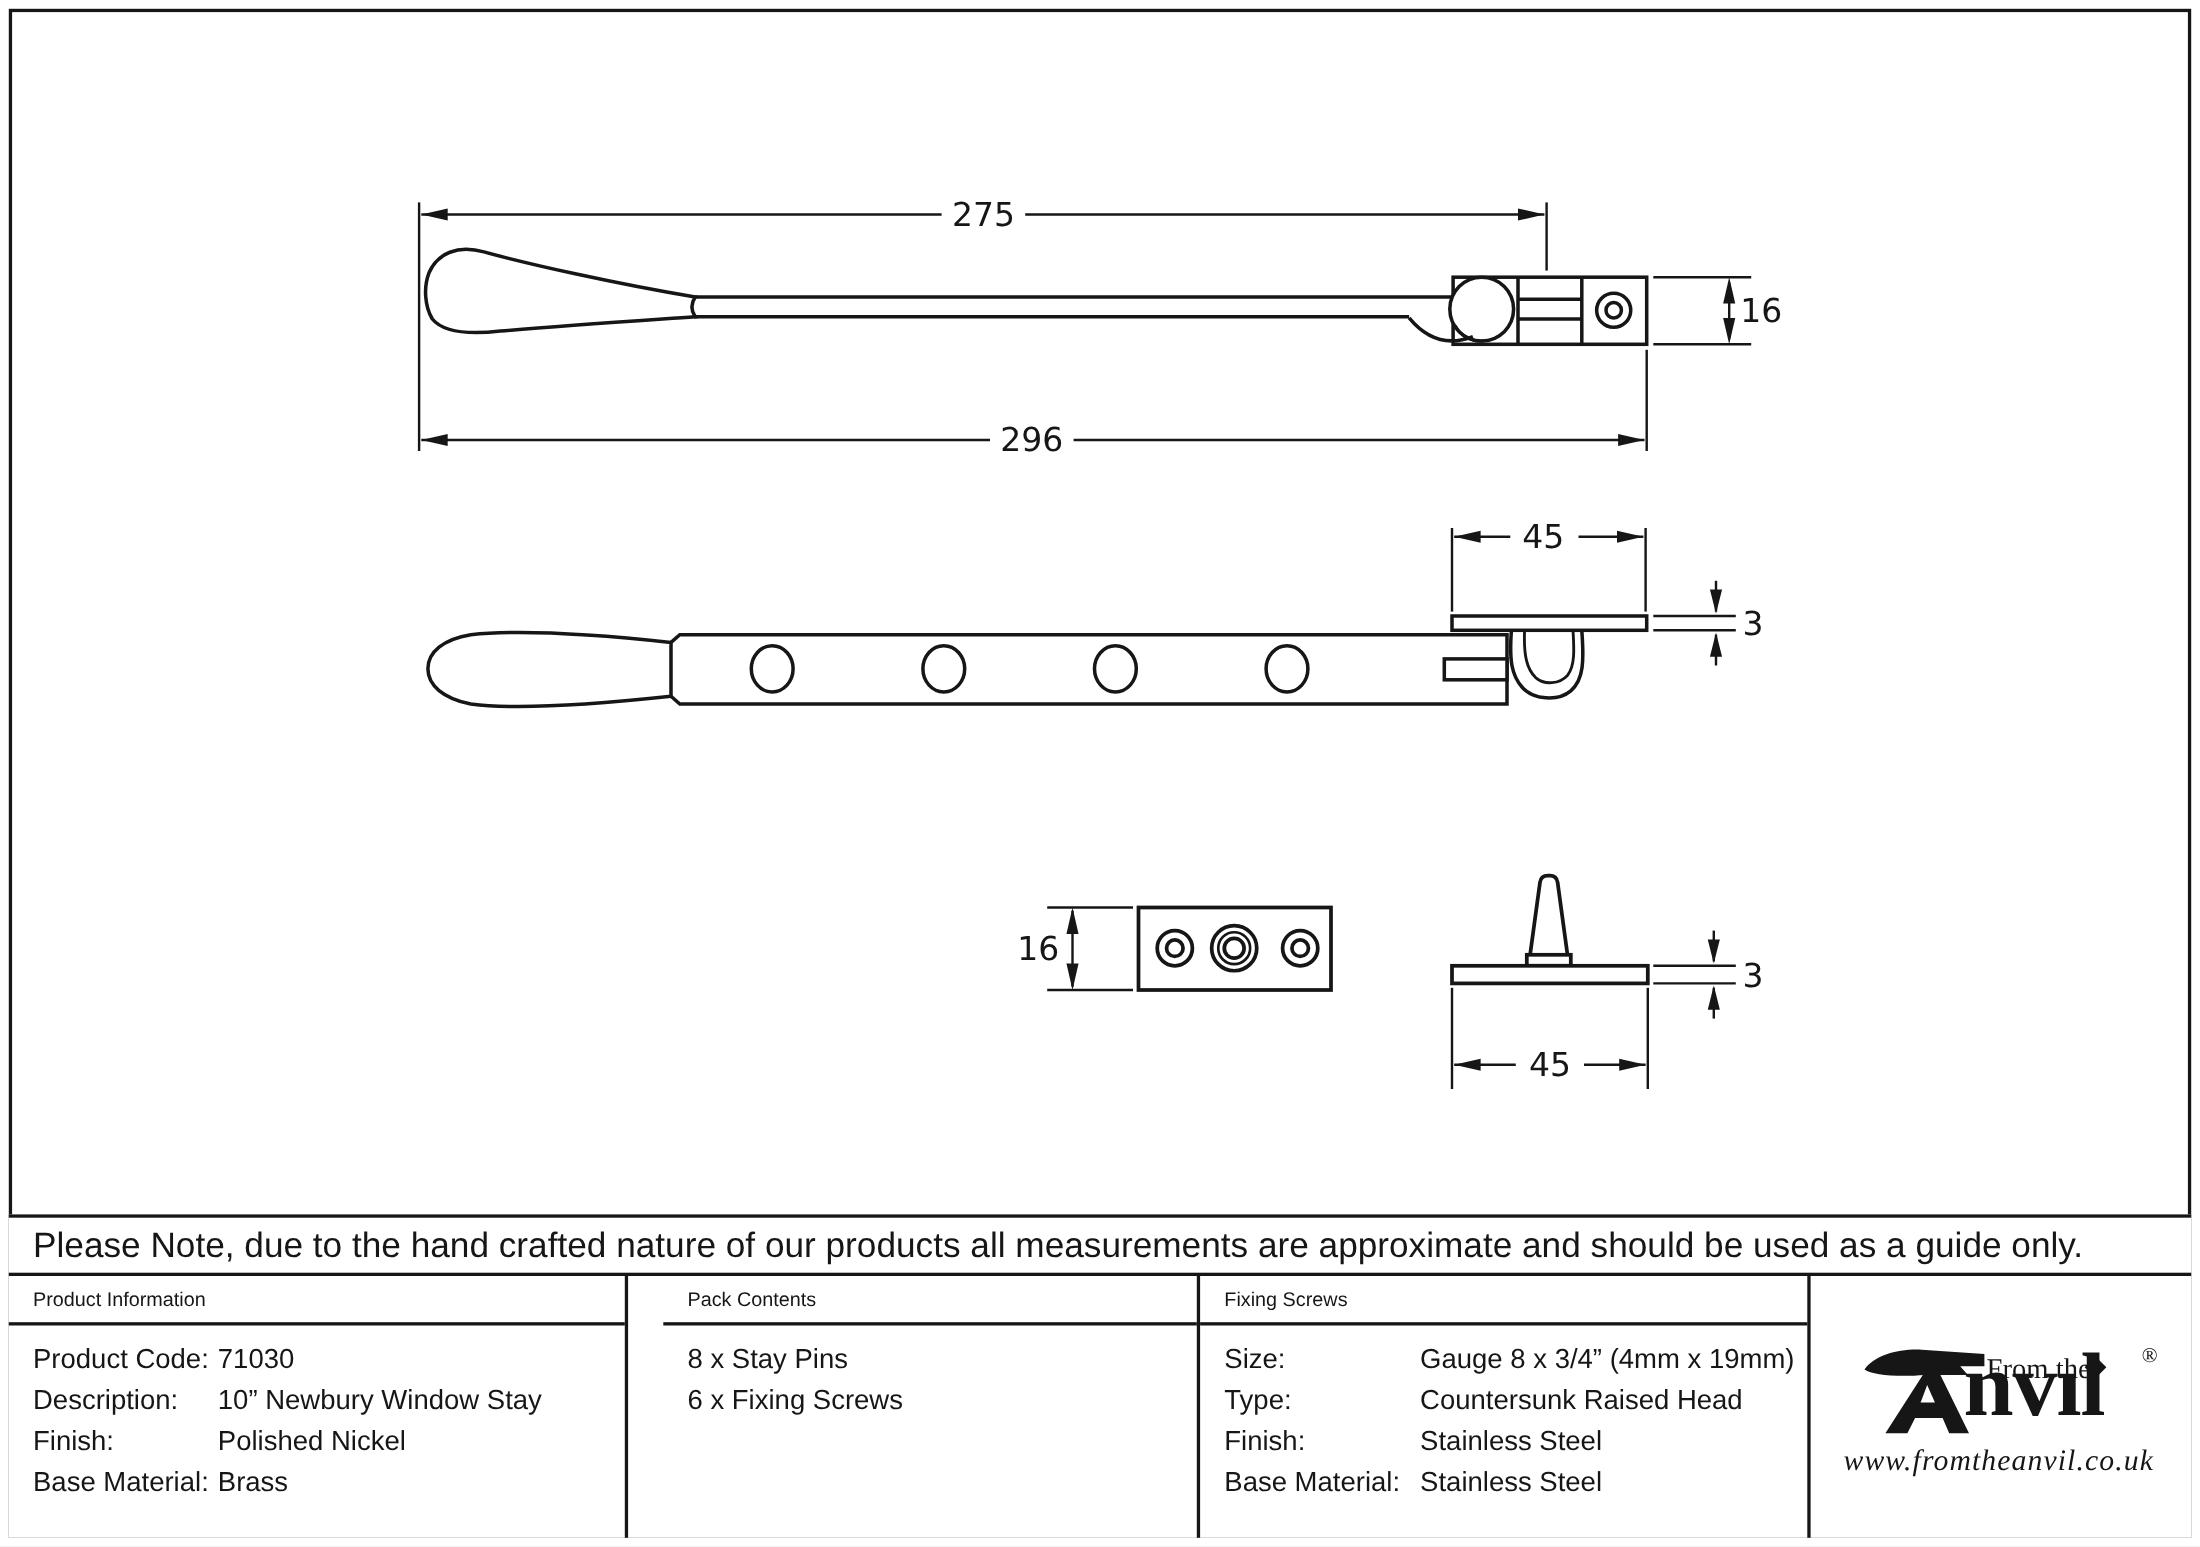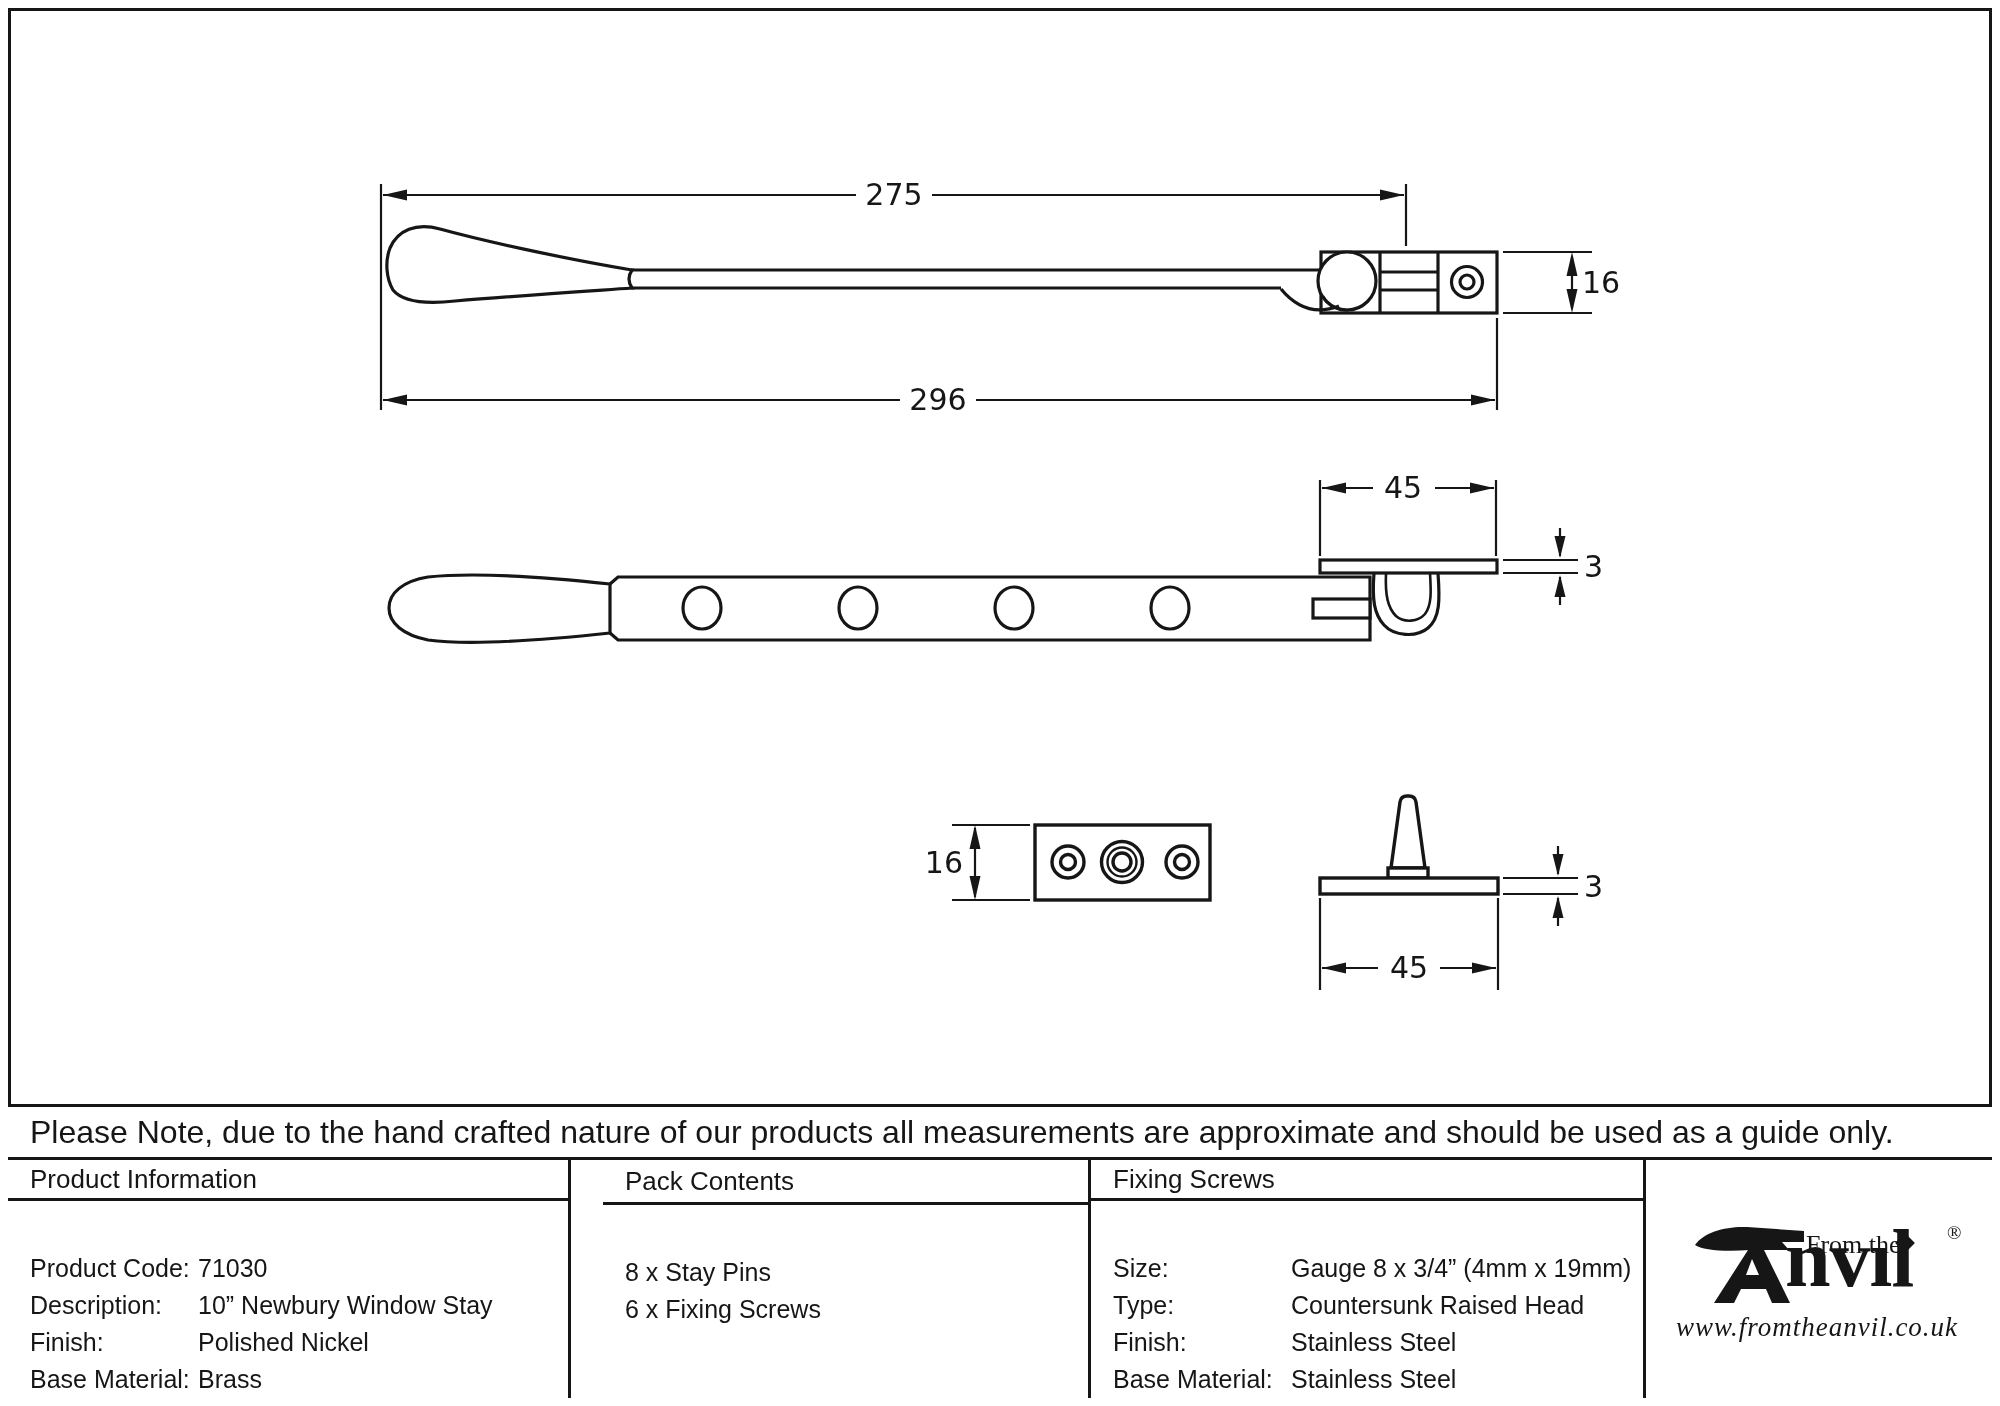--- a/index.html
+++ b/index.html
@@ -15,23 +15,23 @@
     position:absolute; left:8px; right:8px; top:1104px; height:56px; box-sizing:border-box;
     border-top:3px solid #161616; border-bottom:3px solid #161616;
     display:flex; align-items:center; padding-left:22px; font-size:32px; background:#fff;
   }
   .tablewrap { position:absolute; left:8px; right:8px; top:1160px; bottom:8px; display:flex; background:#fff; }
   .col { box-sizing:border-box; border-right:3px solid #161616; display:flex; flex-direction:column; }
   .col.c1 { width:563px; } .col.c2 { width:520px;padding-left:32px; } .col.c3 { width:555px; }
   .col.c4 { flex:1; border-right:none; position:relative; }
   .col-header {
     height:45px; box-sizing:border-box; border-bottom:3px solid #161616;
-    display:flex; align-items:center; padding-left:22px; font-size:26px;
+    display:flex; align-items:center; padding-left:22px; font-size:18px;
   }
-  .col-body { padding:13px 0 0 22px; font-size:25px; line-height:37px; white-space:nowrap;margin-top:36px; }
+  .col-body { padding:13px 0 0 22px; font-size:25px; line-height:37px; white-space:nowrap; }
   .kv { display:flex; }
   .kv .k { flex:none; width:168px; }
   .c3 .kv .k { width:178px; }
 
   
   .logo-fromthe { position:absolute; left:160px; top:70px; font-family:"Liberation Serif",serif; font-size:26px; }
   .logo-main { position:absolute; left:139px; top:58px; font-family:"Liberation Serif",serif; font-size:82px; font-weight:bold; letter-spacing:-1px; line-height:1; }
   .logo-reg { position:absolute; left:301px; top:62px; font-size:19px; font-family:"Liberation Serif",serif; }
   .logo-diamond { position:absolute; left:252px; top:76px; width:14px; height:14px; background:#161616; transform:rotate(45deg); }
   .logo-web { position:absolute; left:0; right:4px; top:152px; text-align:center; font-family:"Liberation Serif",serif; font-style:italic; font-size:27px; letter-spacing:1px; }

